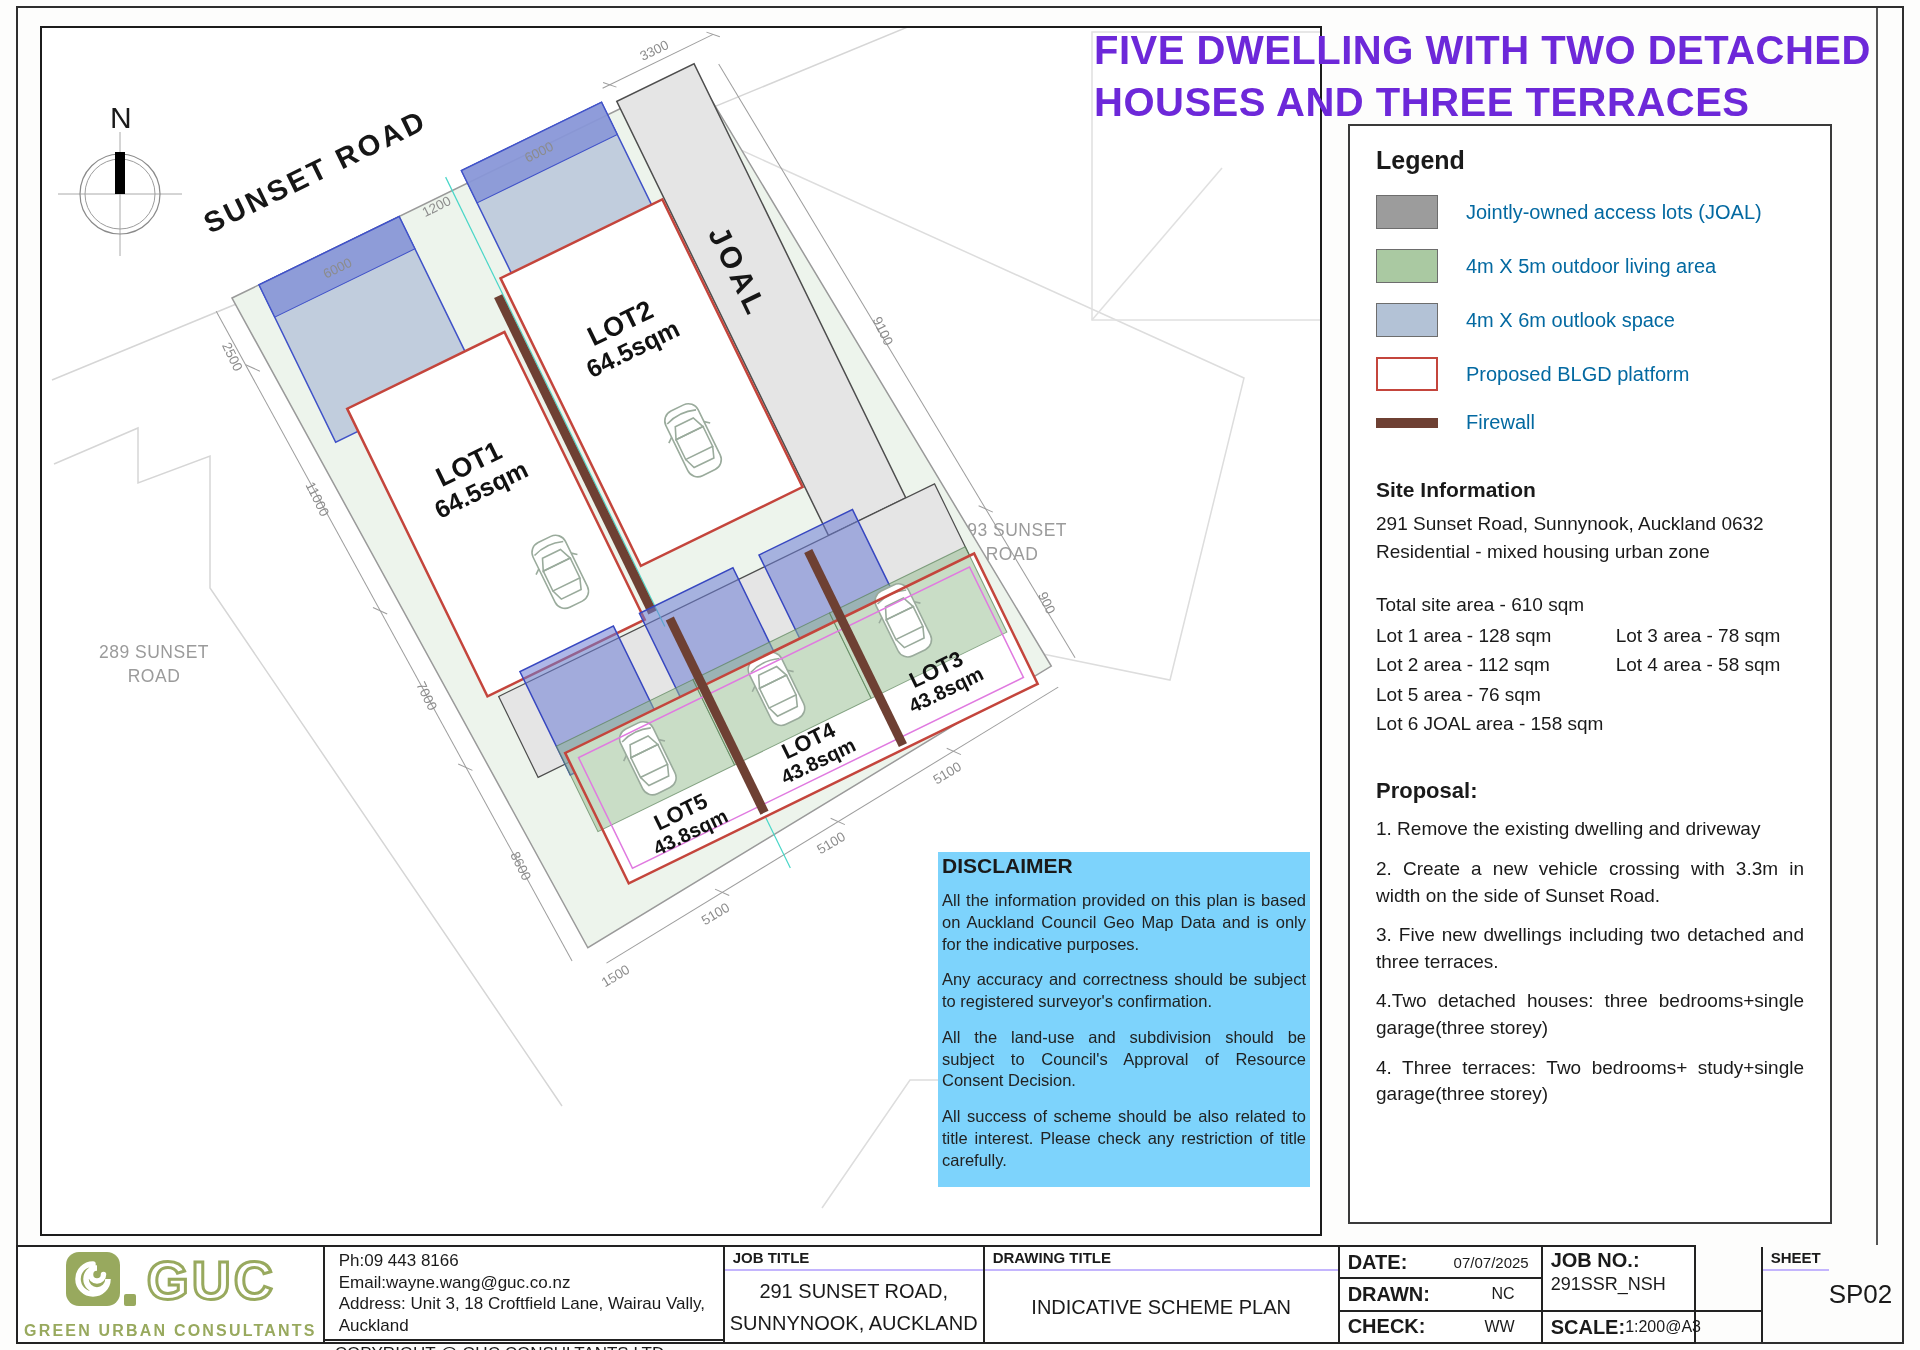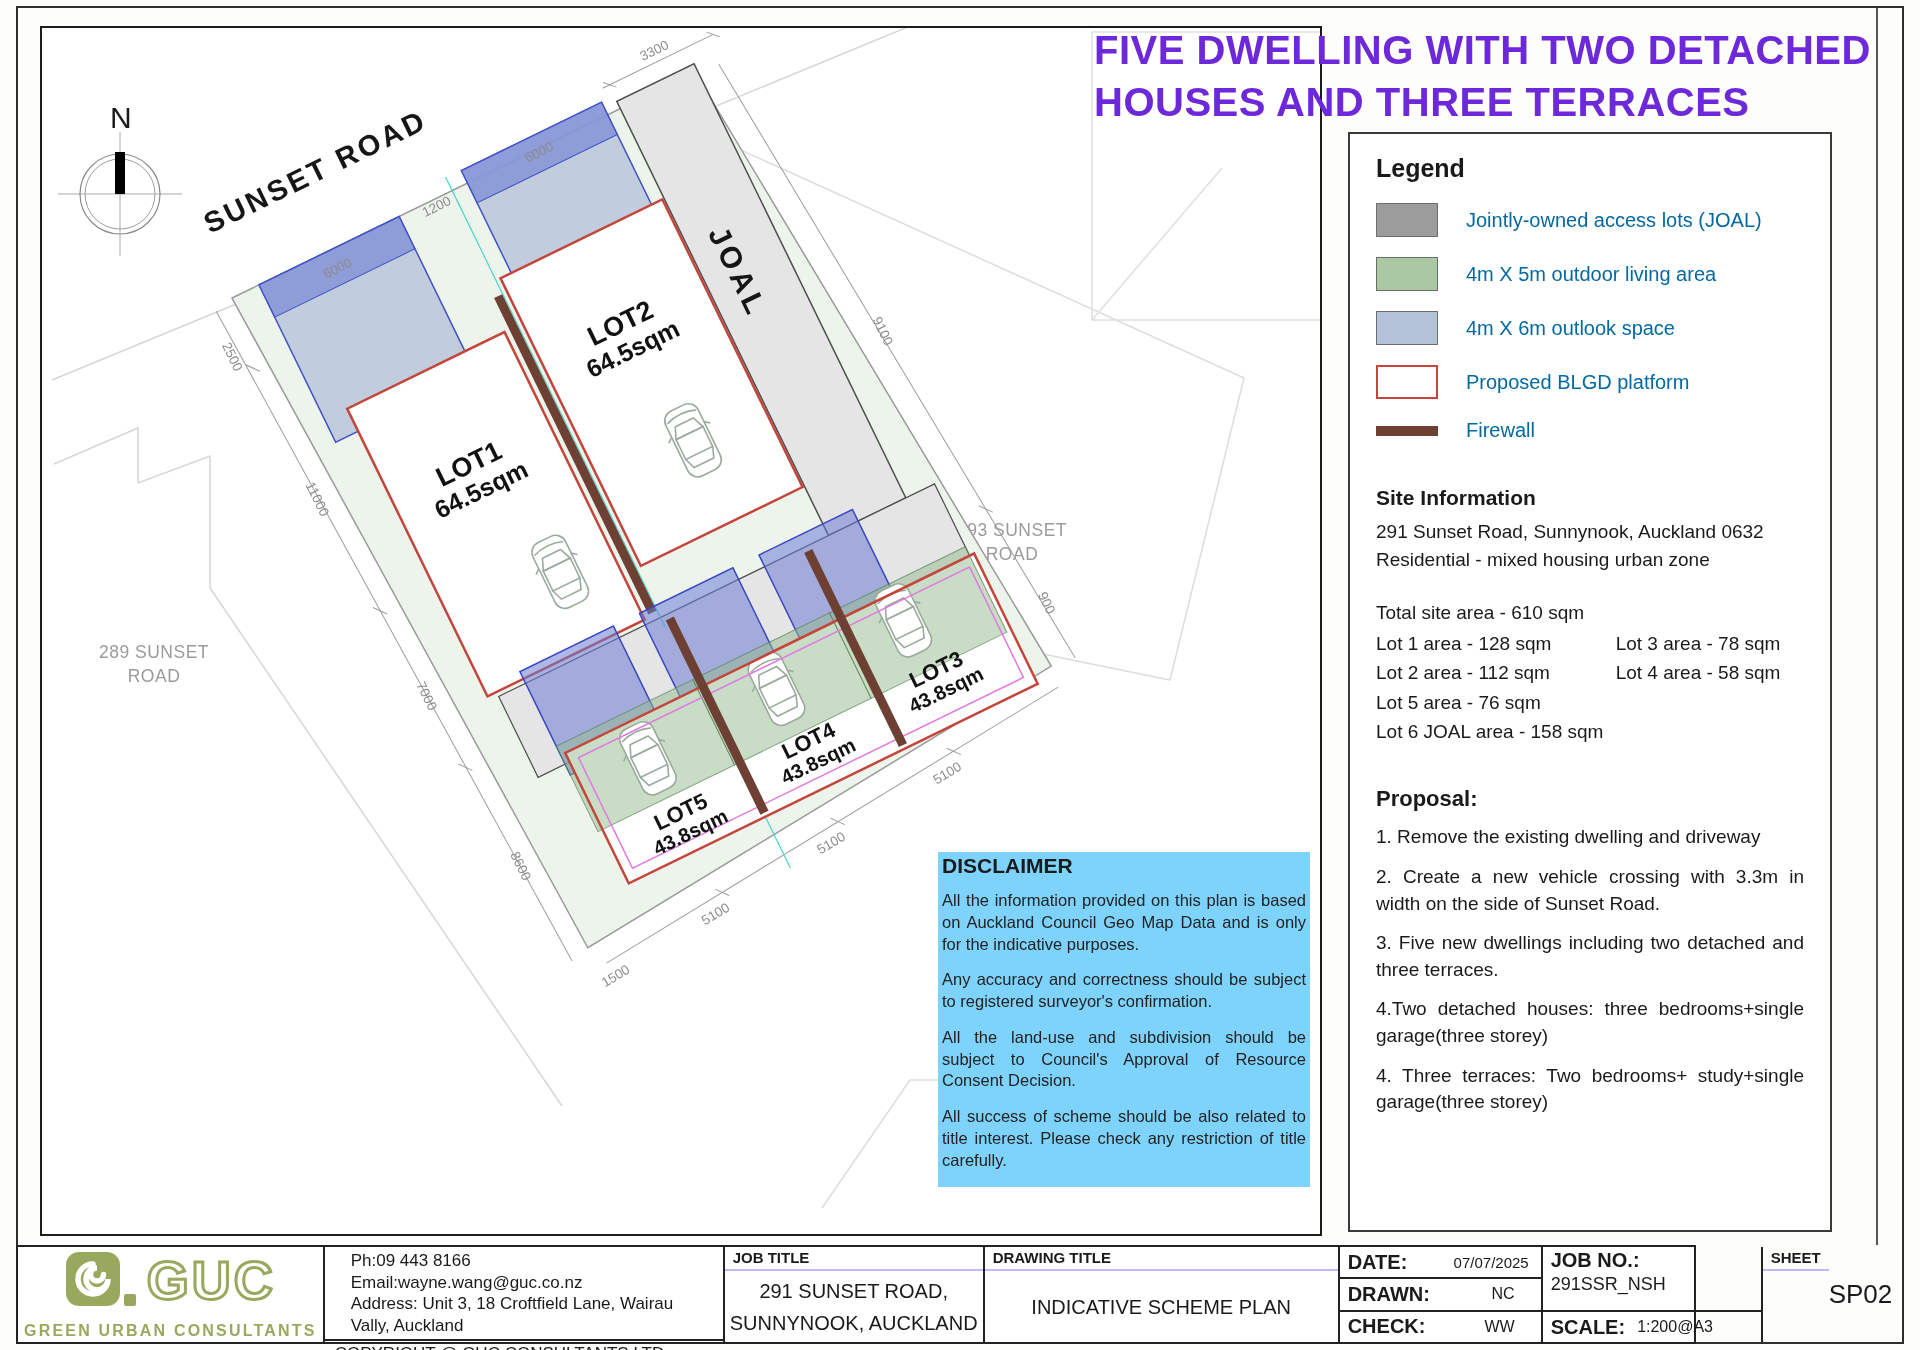--- a/index.html
+++ b/index.html
@@ -18,21 +18,21 @@
   #inner-right-line { left:1876px; top:8px; width:2px; height:1237px; background:#555; }
 
   
   #plan-frame { left:40px; top:26px; width:1282px; height:1210px; border:2px solid #1c1c1c; background:#fff; }
   #plan-svg { position:absolute; left:0; top:0; }
 
   
   #page-title { left:1094px; top:24px; width:816px; font-size:40px; font-weight:bold; line-height:1.3; letter-spacing:0.5px; color:#6d28d9; }
 
   
-  #right-panel { left:1348px; top:132px; width:484px; height:1100px; border:2px solid #3a3a3a; background:#fff; padding:20px 26px; }
+  #right-panel { left:1348px; top:124px; width:484px; height:1100px; border:2px solid #3a3a3a; background:#fff; padding:20px 26px; }
   #legend-title { font-size:25px; font-weight:bold; margin-bottom:14px; }
   .legend-row { display:flex; align-items:center; margin:20px 0; }
   .legend-swatch { width:62px; height:34px; flex:0 0 62px; margin-right:28px; border:1px solid #6d6d6d; }
   .legend-swatch.sw-outline { background:#fff; border:2px solid #c4453c; }
   .legend-swatch.sw-line { height:10px; border:none; margin-top:0; }
   .legend-label { font-size:20px; color:#0369a1; }
 
   #site-info { margin-top:44px; }
   #site-info h3 { font-size:21px; font-weight:bold; margin-bottom:8px; }
   .info-line { font-size:19px; line-height:1.45; }
@@ -54,39 +54,39 @@
   .tb-cell:first-child { border-left:none; }
   .tb-head { font-size:15px; font-weight:bold; padding:2px 8px; border-bottom:2px solid #c4b5fd; height:24px; }
   .tb-value { font-size:20px; text-align:center; }
 
   #logo-cell { flex:0 0 292px; display:flex; flex-direction:column; align-items:center; justify-content:space-between; padding:4px 6px 2px; }
   #logo-row { display:flex; align-items:center; gap:10px; }
   #guc-letters { font-size:54px; font-weight:bold; letter-spacing:3px; color:#fff; -webkit-text-stroke:3px #98a95e; line-height:1; }
   #logo-tagline { font-size:16px; font-weight:bold; color:#98a95e; letter-spacing:2.2px; white-space:nowrap; }
 
   #contact-cell { flex:0 0 400px; display:flex; flex-direction:column; }
-  #contact-lines { flex:1; padding:3px 26px; font-size:17px; line-height:1.27;border-radius:6px; }
+  #contact-lines { flex:1; padding:3px 14px; font-size:17px; line-height:1.27;border-radius:6px; }
   #copyright-row { border-top:2px solid #222; padding:3px 10px 4px; font-size:17px; }
 
   #job-cell { flex:0 0 260px; }
   #drawing-cell { flex:0 0 355px; }
   #job-cell .tb-value, #drawing-cell .tb-value { display:flex; flex-direction:column; justify-content:center; height:71px; line-height:1.6; }
 
   #meta-cell { flex:0 0 203px; display:flex; flex-direction:column; }
   .meta-row { flex:1; display:flex; align-items:center; padding:0 8px; border-top:2px solid #222; }
   .meta-row:first-child { border-top:none; }
   .meta-label { font-size:20px; font-weight:bold; }
   .meta-value { font-size:16px; margin-left:auto; margin-right:18px; }
   .meta-value.small { font-size:15px; margin-right:4px; }
 
   #jobno-cell { flex:0 0 220px; display:flex; flex-direction:column; }
   #jobno-top { flex:2; padding:2px 8px; }
   #jobno-top .meta-label { display:block; }
   #jobno-val { font-size:18px; margin-top:2px; }
-  #scale-row { flex:1; border-top:2px solid #222; display:flex; align-items:center; padding:0 8px; gap:12px; }
+  #scale-row { flex:1; border-top:2px solid #222; display:flex; align-items:center; padding:0 8px; gap:0; }
   #scale-val { font-size:16px; }
 
   #sheet-cell { flex:1 1 auto; display:flex; flex-direction:row; }
   #sheet-val { flex:1; display:flex; align-items:center; justify-content:center; font-size:26px; }
 
   
   text { font-family:"Liberation Sans", sans-serif; }
   .dim-t { font-size:13.5px; fill:#8c8c8c; }
   .lot-t { font-weight:bold; fill:#111; }
   .neighbor-t { font-size:17.5px; fill:#9b9b9b; letter-spacing:0.5px; }

